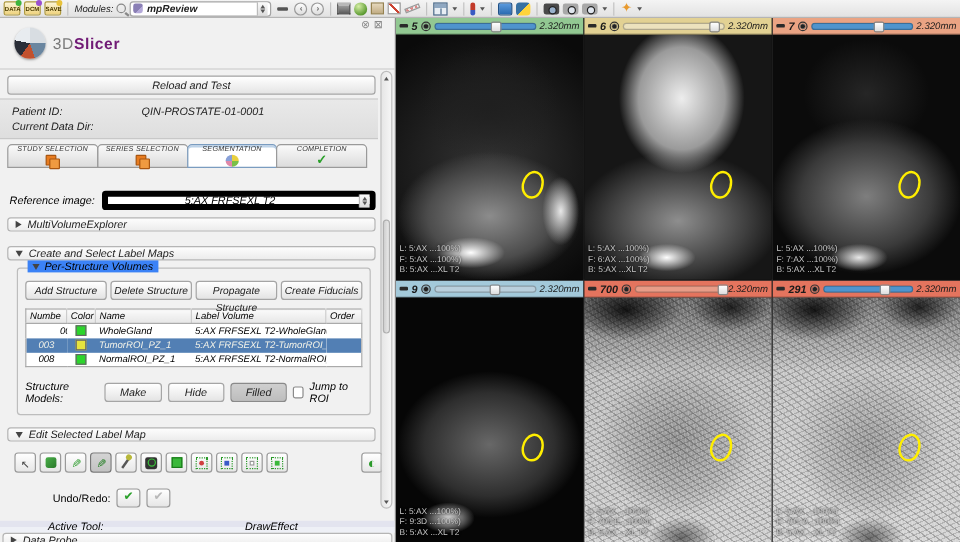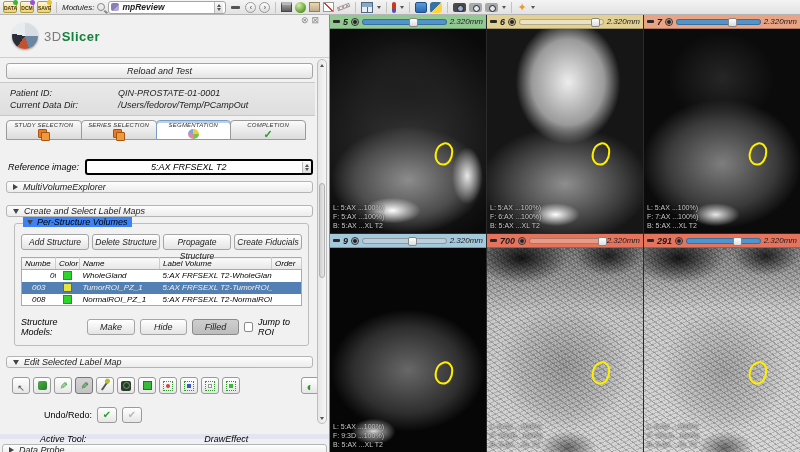--- a/index.html
+++ b/index.html
@@ -41,40 +41,40 @@
   .star-ic{color:#e89a2e;font-size:11px;line-height:11px}
   .star-ic:before{content:"✦"}
   .caret{width:0;height:0;border-left:2.5px solid transparent;border-right:2.5px solid transparent;border-top:3px solid #555;margin-left:1px}
 
   
   .left{position:absolute;left:0;top:15px;width:330px;bottom:0;background:#f1f1f1;border-right:1px solid #8a8a8a;display:flex;flex-direction:column;overflow:hidden}
   .ptop{position:absolute;right:10px;top:1px;display:flex;gap:3px;color:#8a8a8a;font-size:9px;line-height:9px}
   .logo-row{display:flex;align-items:center;gap:6px;padding:8px 0 4px 12px}
   .swirl{width:26px;height:26px;border-radius:50%;background:conic-gradient(#d8dde2 0 25%,#6a86a0 25% 45%,#c2512e 45% 60%,#2a2e38 60% 78%,#e8ecf0 78% 100%);box-shadow:0 1px 2px rgba(0,0,0,.35)}
   .logo-txt{font-size:13px;color:#7a7a7a;letter-spacing:.5px}
-  .logo-txt b{color:#15803d}
+  .logo-txt b{color:#701a75}
   .divider{border-top:1px solid #cdcdcd;margin:4px 0 2px}
   .btn{background:linear-gradient(#ffffff,#e4e4e4);border:1px solid #a5a5a5;border-radius:3px;font-size:9px;font-style:italic;color:#222;height:16px;line-height:14px;text-align:center;padding:0 6px}
   .btn.pressed{background:linear-gradient(#cfcfcf,#bdbdbd);border-color:#8a8a8a}
   .reload{margin:3px 16px 3px 6px;display:block;width:calc(100% - 22px)}
   .infobox{background:linear-gradient(#e9e9e9,#dedede);border-top:1px solid #c8c8c8;border-bottom:1px solid #c8c8c8;padding:4px 10px;font-size:9px;font-style:italic;color:#222;margin-right:14px}
   .inforow{display:flex;line-height:12px}
   .inforow .k{width:108px}
   .tabs{display:flex;margin:4px 24px 0 6px;height:31px}
   .tab{flex:1;border:1px solid #9a9a9a;border-radius:4px 4px 0 0;background:linear-gradient(#fafafa,#dcdcdc);display:flex;flex-direction:column;align-items:center;justify-content:center;gap:1px;margin-right:-1px;padding-top:1px}
   .tab.active{background:#fff;border-color:#7a9cc0;box-shadow:inset 0 2px 0 #bcd2e8}
   .tab .tl{font-size:6px;font-style:italic;color:#333;letter-spacing:.2px;white-space:nowrap}
   .ic-copy{width:11px;height:10px;position:relative}
   .ic-copy:before,.ic-copy:after{content:"";position:absolute;width:7px;height:7px;background:#e87c20;border:1px solid #a85510;border-radius:1px}
   .ic-copy:before{left:0;top:0}.ic-copy:after{left:3px;top:3px;background:#f09a40}
   .ic-seg{width:11px;height:10px;border-radius:50%;background:conic-gradient(#e8d040 0 25%,#78c048 25% 50%,#e088a8 50% 75%,#88a0d8 75%);filter:blur(.4px)}
   .ic-check{color:#2aa02a;font-weight:bold;font-size:11px;line-height:10px}
   .ic-check:before{content:"✓"}
   .refrow{display:flex;align-items:center;margin:19px 16px 0 8px;gap:6px;font-size:9px;font-style:italic}
-  .refcombo{flex:1;height:16px;background:#fff;border:2px solid #000000;border-radius:3px;display:flex;align-items:center;padding-left:64px}
+  .refcombo{flex:1;height:16px;background:#fff;border:5px solid #000000;border-radius:3px;display:flex;align-items:center;padding-left:64px}
   .refcombo .val{flex:1;font-size:9px;font-style:italic}
   .collapse{background:linear-gradient(#fdfdfd,#ececec);border:1px solid #b5b5b5;border-radius:3px;height:16px;display:flex;align-items:center;gap:5px;padding:0 6px;font-size:9px;font-style:italic;color:#222;margin:0 16px 0 6px}
   .arr-r{width:0;height:0;border-left:5px solid #444;border-top:3.5px solid transparent;border-bottom:3.5px solid transparent}
   .arr-d{width:0;height:0;border-top:5px solid #444;border-left:3.5px solid transparent;border-right:3.5px solid transparent}
   .groupbox{border:1px solid #bdbdbd;border-radius:3px;margin:6px 20px 0 14px;position:relative;padding:10px 6px 8px}
   .gb-legend{position:absolute;top:-7px;left:8px;background:#3b82f6;padding:0 4px;display:flex;align-items:center;gap:4px;font-size:9px;font-style:italic}
   .btnrow{display:flex;gap:3px}
   .btnrow .btn{flex:1;padding:0 2px;font-size:8.5px}
   table.lm{width:100%;border-collapse:collapse;margin-top:7px;border:1px solid #aaa;font-size:8px;font-style:italic;table-layout:fixed;background:#fff}
   table.lm th{background:linear-gradient(#fafafa,#e6e6e6);border-right:1px solid #ccc;border-bottom:1px solid #aaa;font-weight:normal;text-align:left;padding:1px 3px;height:12px}
@@ -201,21 +201,20 @@
 
     <button class="btn reload">Reload and Test</button>
 
     <div class="infobox">
       <div class="inforow">
         <span class="k">Patient ID:</span>
         <span>QIN-PROSTATE-01-0001</span>
       </div>
       <div class="inforow">
         <span class="k">Current Data Dir:</span>
-        <span>/Users/fedorov/Temp/PCampOut</span>
       </div>
     </div>
 
     <div class="tabs">
       <div class="tab">
         <span class="tl">STUDY SELECTION</span>
         <span class="ic-copy"></span>
       </div>
       <div class="tab">
         <span class="tl">SERIES SELECTION</span>

